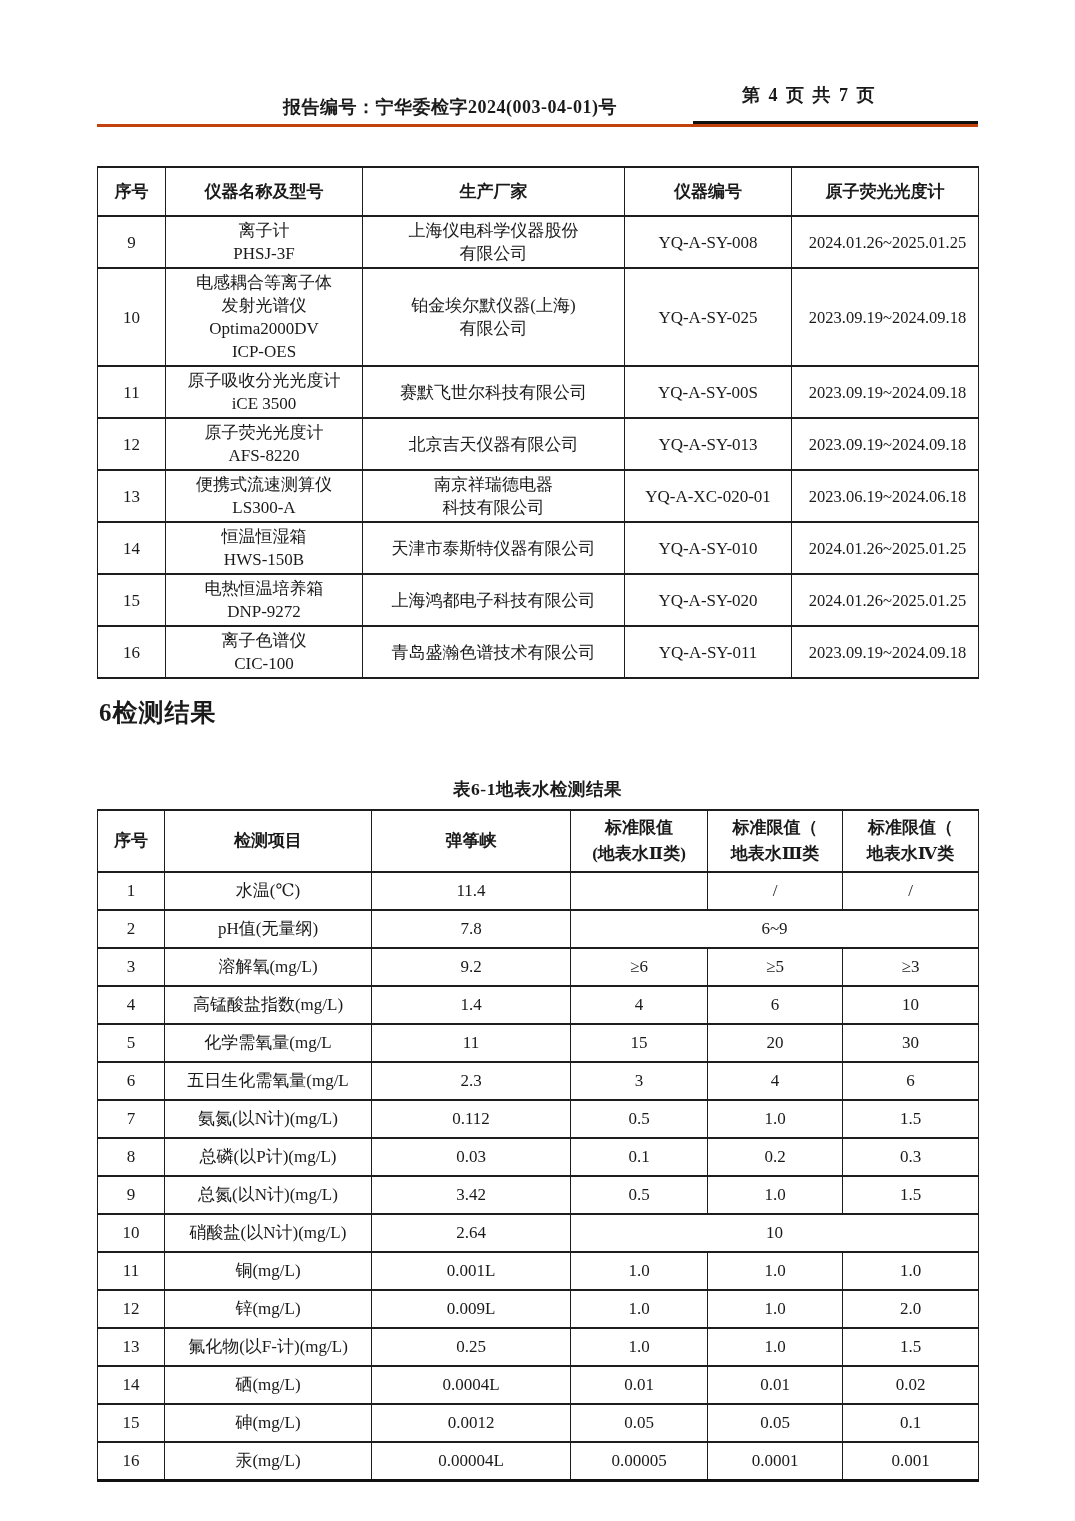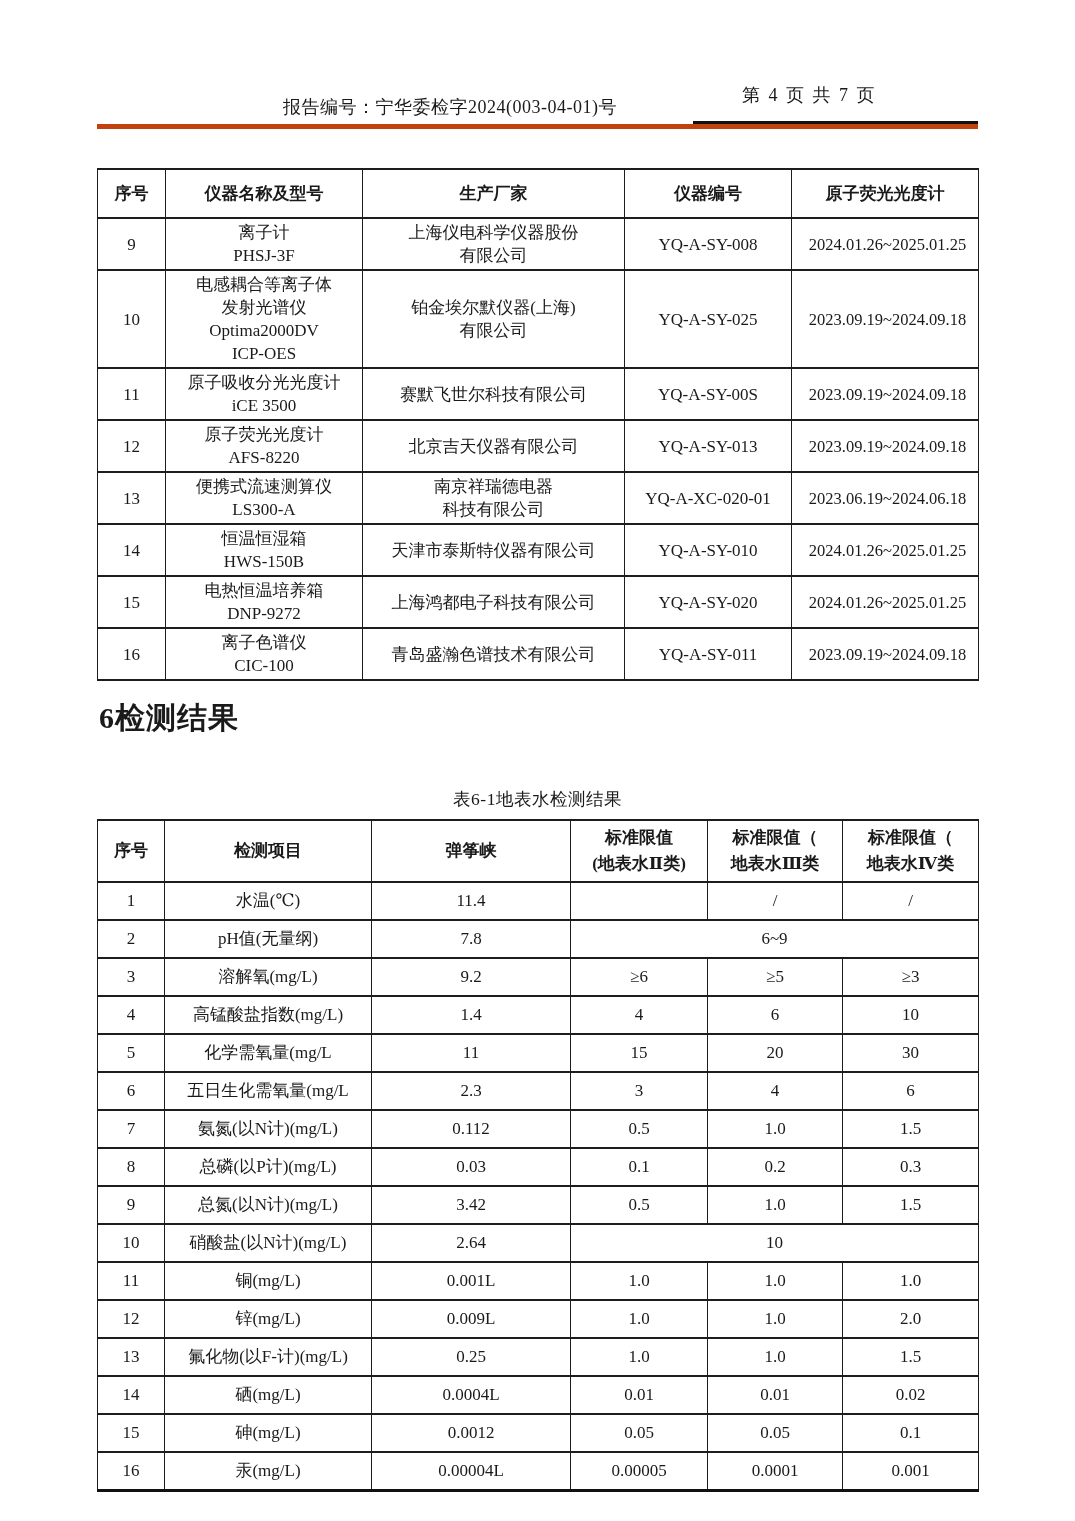--- a/index.html
+++ b/index.html
@@ -4,21 +4,21 @@
 <style>
   html,body { margin:0; padding:0; }
   body {
     width:1075px; height:1521px; background:#ffffff; overflow:hidden;
     font-family:"Liberation Serif","DejaVu Serif",serif;
     color:#1a1a1a;
   }
   .page { width:881px; margin:0 auto; padding-top:90px; }
 
   
-  .hdr { position:relative; height:34px; border-bottom:5px solid #c2410c; }
+  .hdr { position:relative; height:34px; border-bottom:3px solid #c2410c;font-weight:bold; }
   .hdr .report-no { position:absolute; left:186px; bottom:5px; font-size:18px; letter-spacing:.5px; }
   .hdr .page-info { position:absolute; left:645px; bottom:17px; font-size:18px; letter-spacing:2px; }
   .hdr .thick-rule { position:absolute; left:596px; right:0; bottom:0; height:3px; background:#111; }
 
   
   table { border-collapse:collapse; table-layout:fixed; width:881px; }
   th,td {
     border:solid #1d1d1d; border-width:2px 1px;
     text-align:center; vertical-align:middle;
     font-size:17px; padding:2px 2px; overflow:hidden;
@@ -26,22 +26,22 @@
   th { font-weight:700; white-space:pre-line;margin-top:18px; }
   .tbl1 { margin-top:39px; }
   .tbl1 thead th { height:43px; }
   .tbl1 td { line-height:23px; }
   .tbl1 td.pre { white-space:pre-line;margin-top:48px; }
   .tbl1 td.date-cell { text-align:center; padding-left:7px; font-size:16.5px; }
   .tbl2 thead th { height:56px; line-height:26px; }
   .tbl2 td { height:32px; line-height:20px; }
   .tbl2 { border-bottom:3px solid #111; }
 
-  .section-title { font-size:30px; font-weight:700; margin:17px 0 28px 2px; letter-spacing:1px; }
-  .caption { text-align:center; font-size:17.5px; font-weight:400; margin-bottom:8px; letter-spacing:.5px;margin-top:48px; }
+  .section-title { font-size:25px; font-weight:700; margin:17px 0 28px 2px; letter-spacing:1px; }
+  .caption { text-align:center; font-size:17.5px; font-weight:700; margin-bottom:8px; letter-spacing:.5px;margin-top:48px; }
 </style>
 </head>
 <body>
 
 <div class="page">
 
   <div class="hdr">
     <span class="report-no">报告编号：宁华委检字2024(003-04-01)号</span>
     <span class="page-info">第 4 页 共 7 页</span>
     <div class="thick-rule"></div>

